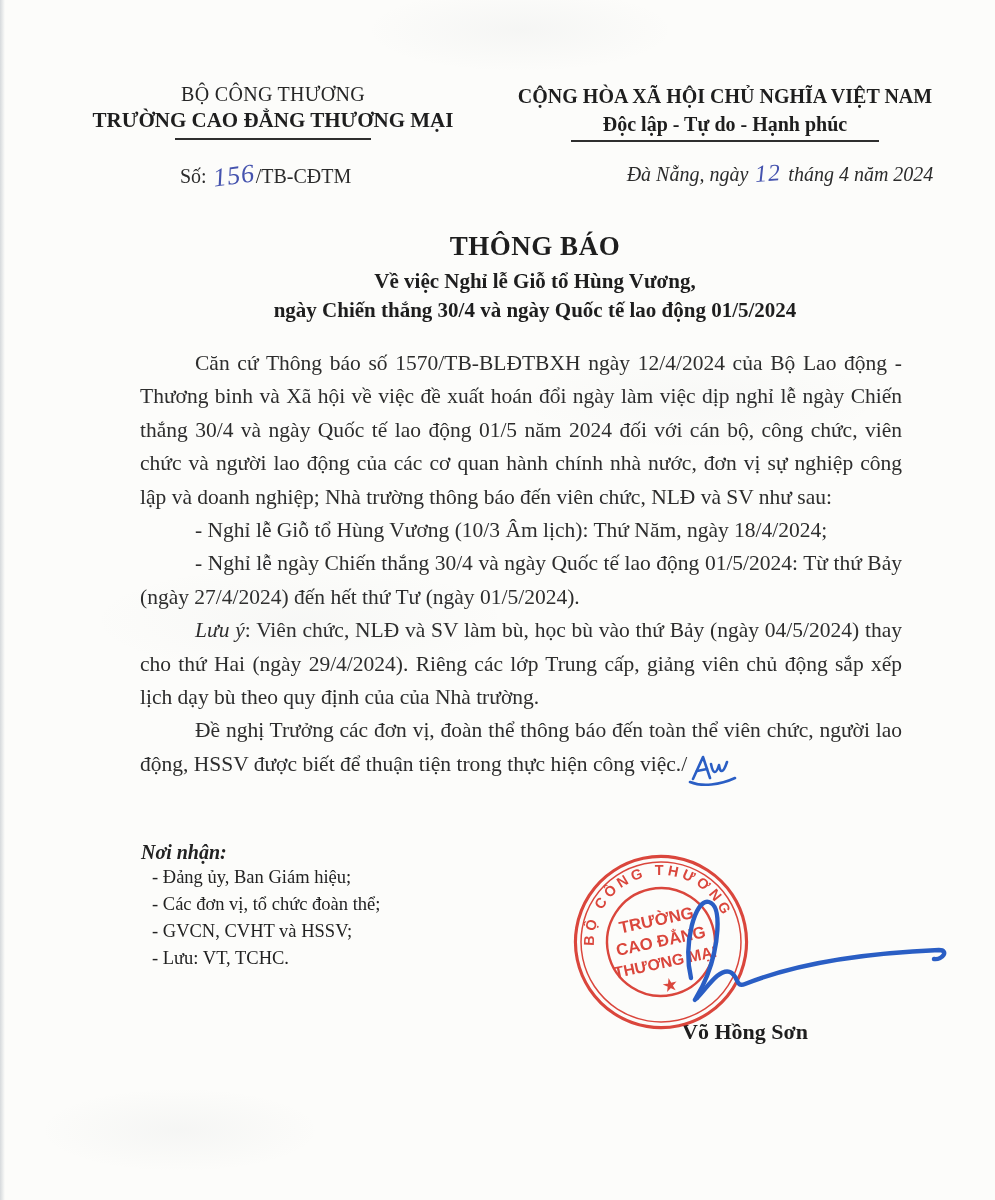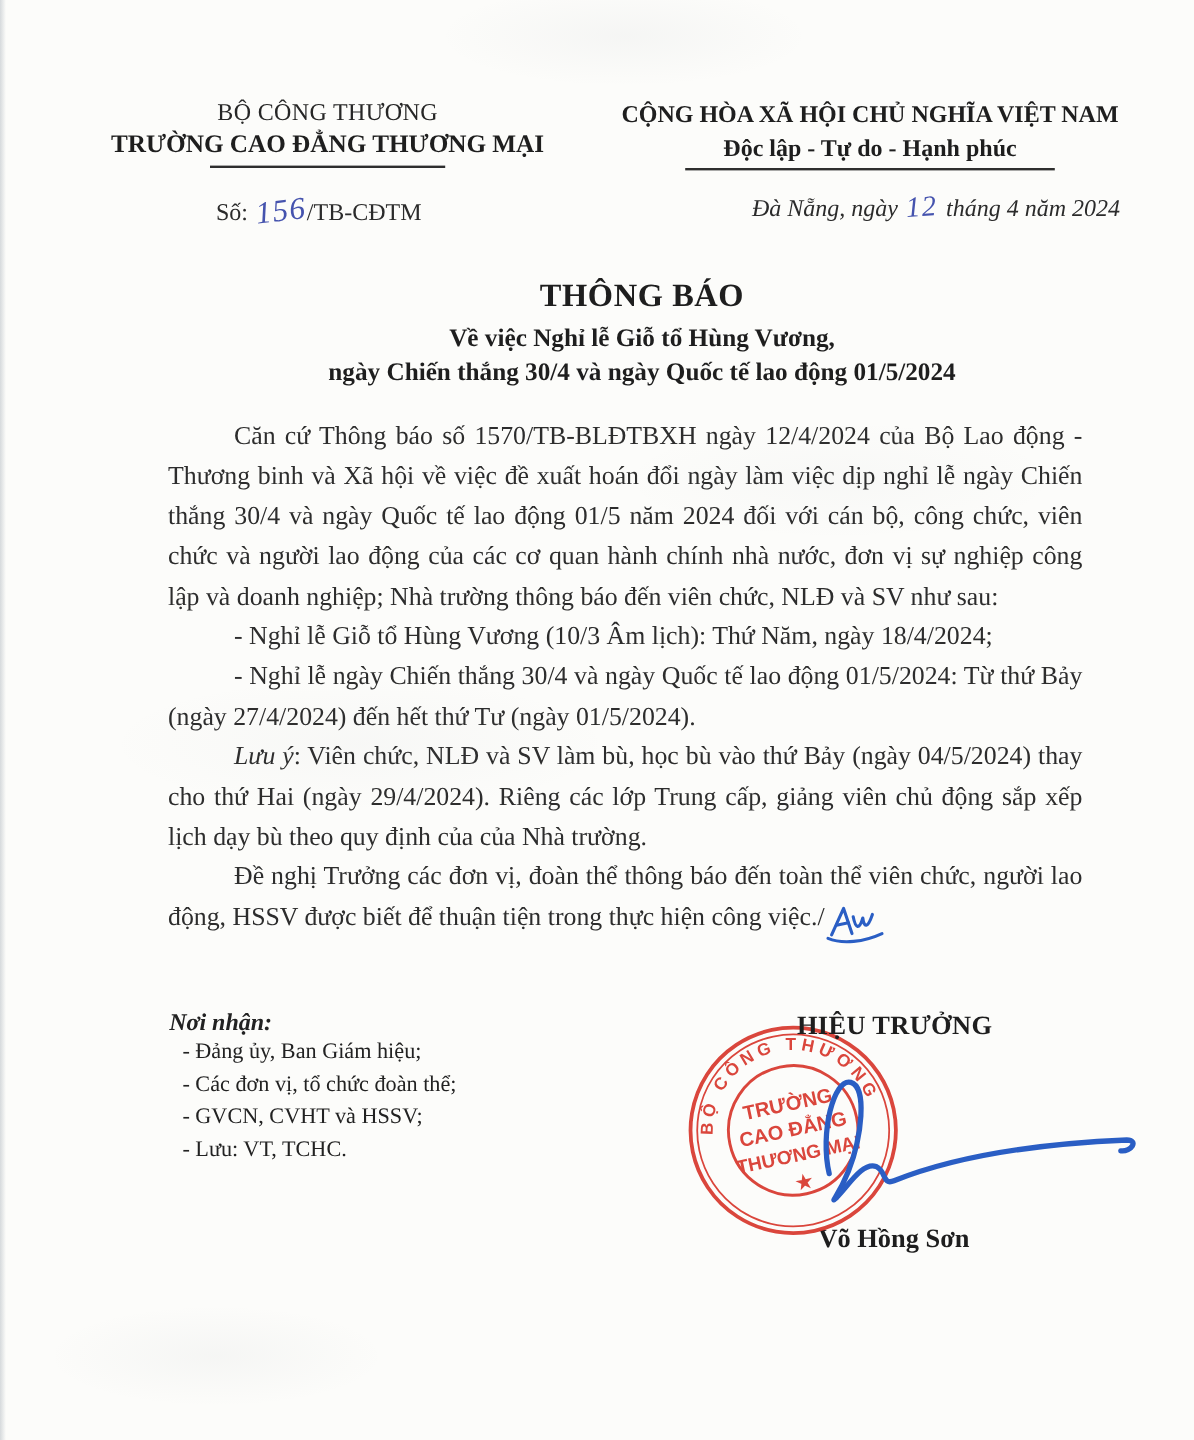--- a/index.html
+++ b/index.html
@@ -118,21 +118,20 @@
   </div>
 
   <div class="recipients">
     <div class="label">Nơi nhận:</div>
     <div class="item">- Đảng ủy, Ban Giám hiệu;</div>
     <div class="item">- Các đơn vị, tổ chức đoàn thể;</div>
     <div class="item">- GVCN, CVHT và HSSV;</div>
     <div class="item">- Lưu: VT, TCHC.</div>
   </div>
 
-  <div class="signer-title">HIỆU TRƯỞNG</div>
   <div class="signer-name">Võ Hồng Sơn</div>
 
   <svg class="stamp-svg" viewBox="0 0 200 200">
     <g fill="none" stroke="#d8392e">
       <circle cx="100" cy="100" r="92" stroke-width="3.4"></circle>
       <circle cx="100" cy="100" r="86" stroke-width="1.6"></circle>
       <circle cx="100" cy="100" r="58" stroke-width="2.6"></circle>
     </g>
     <defs>
       <path id="ringPath" d="M 41 141.3 A 72 72 0 1 1 159 141.3" fill="none"></path>

